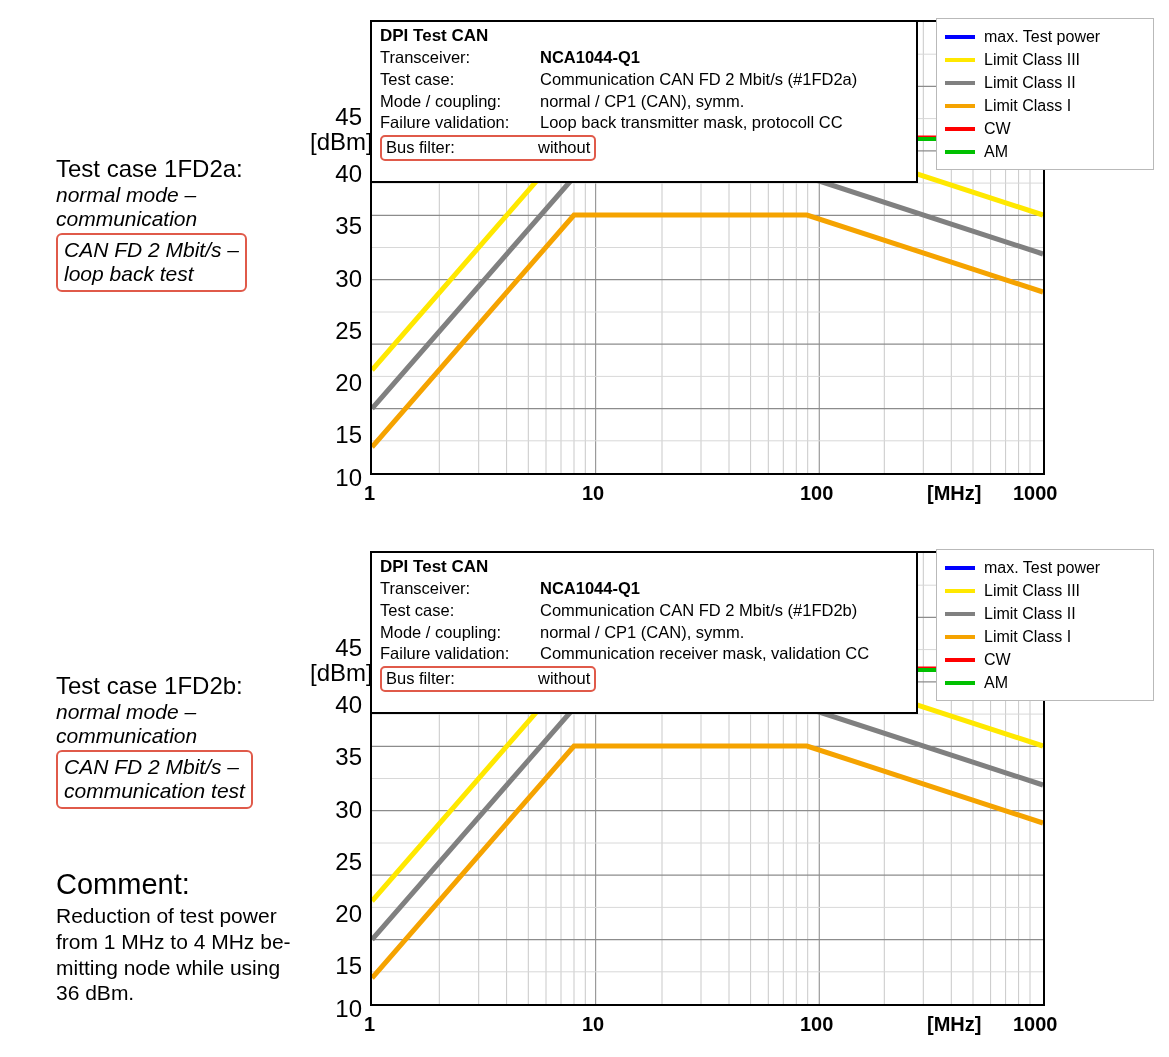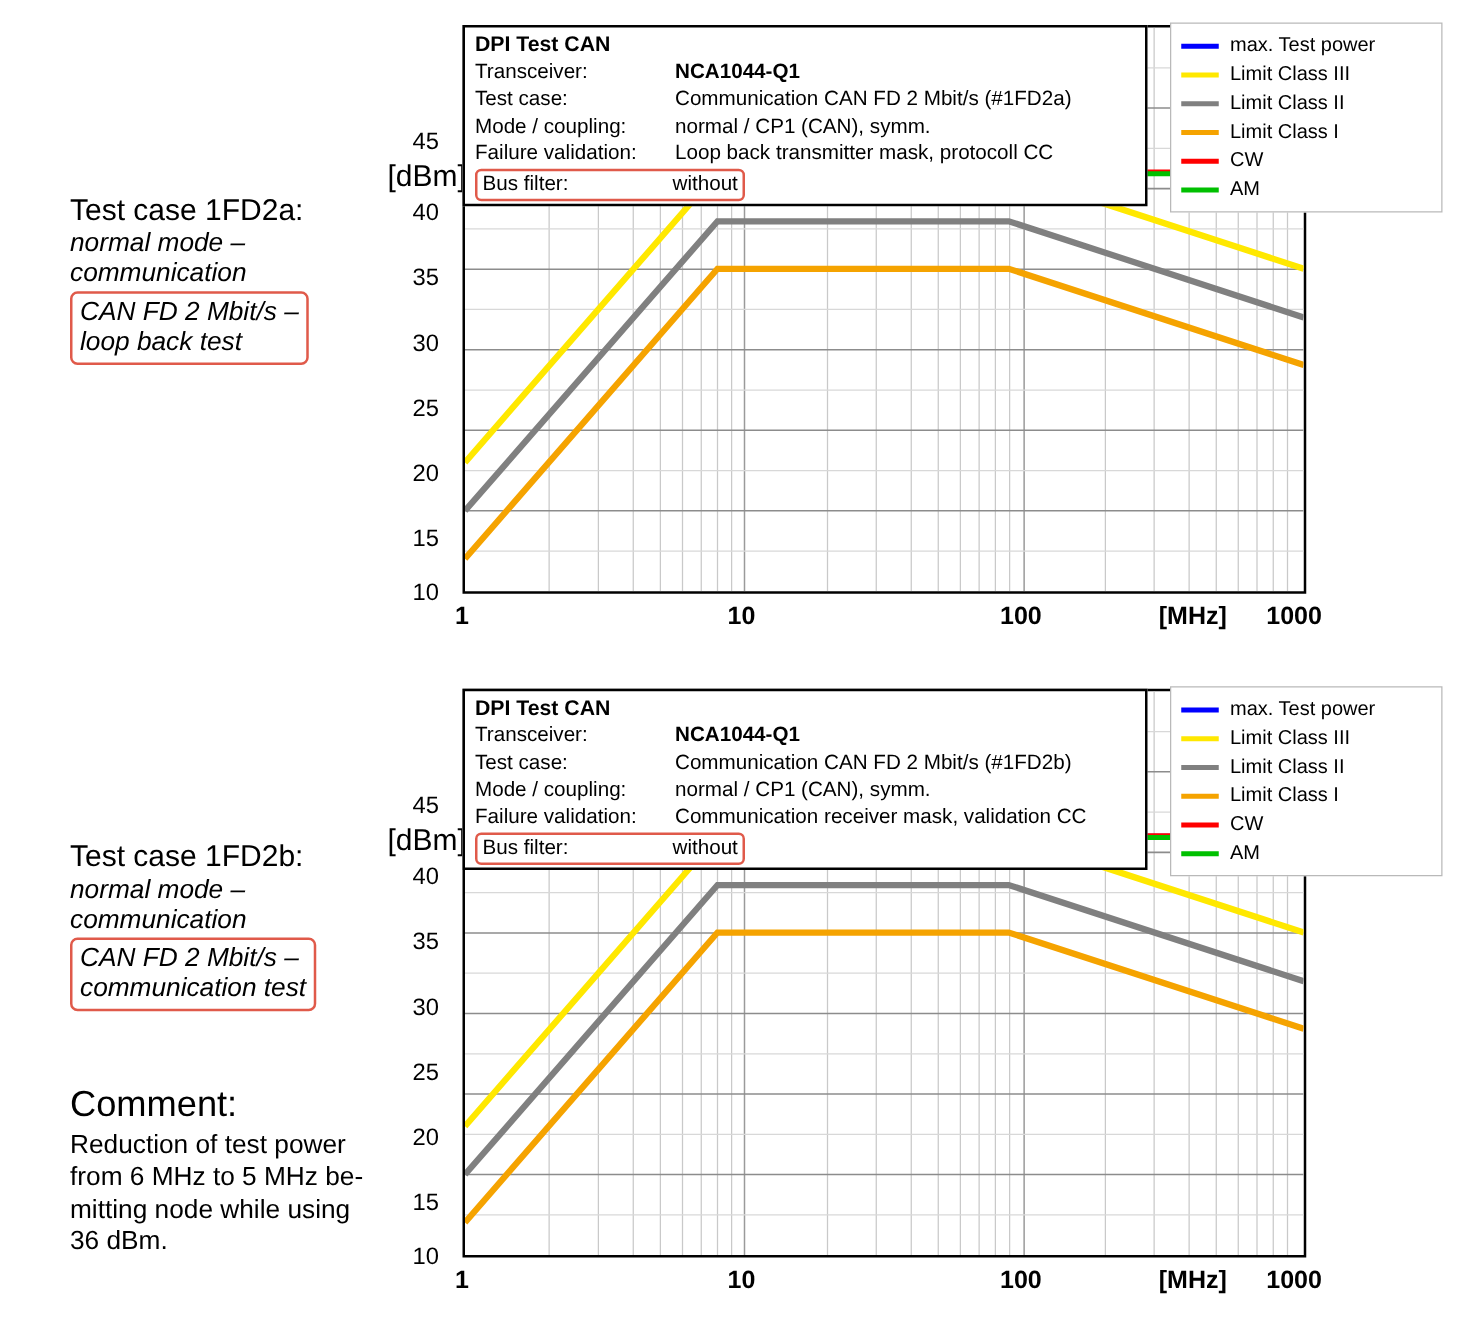--- a/index.html
+++ b/index.html
@@ -25,30 +25,30 @@
 
   
   .chart-wrap{position:absolute;width:800px;height:500px;}
   .plot{
     position:absolute;left:60px;top:20px;width:675px;height:455px;
     border:2px solid #000;background:#fff;box-sizing:border-box;
     overflow:hidden;
   }
 
   
-  .ylab{position:absolute;font-size:19px;width:48px;left:20px;}
+  .ylab{position:absolute;font-size:24px;text-align:right;width:48px;left:4px;}
   .yunit{position:absolute;font-size:24px;left:0px;width:56px;text-align:left;}
   .xlab{position:absolute;font-size:20px;font-weight:bold;}
   .xunit{position:absolute;font-size:20px;font-weight:bold;}
 
   
   .infobox{
     position:absolute;left:60px;top:20px;width:548px;
     background:#fff;border:2px solid #000;box-sizing:border-box;
-    padding:4px 6px 2px 8px;font-size:16.5px;z-index:5;
+    padding:4px 6px 20px 8px;font-size:16.5px;z-index:5;
   }
   .infobox .hdr{font-weight:bold;font-size:17px;margin-bottom:1px;}
   .inforow{display:flex;margin-bottom:0px;line-height:1.32;}
   .inforow .k{width:160px;flex:0 0 160px;}
   .inforow .v{flex:1;}
   .inforow .v.bold{font-weight:bold;}
   .busfilter{
     display:inline-flex;border:2px solid #e05a4a;border-radius:5px;
     padding:0px 4px;margin-top:1px;
   }
@@ -82,21 +82,21 @@
   <div class="lb-line">communication</div>
   <div class="redbox">
     <div class="lb-line">CAN FD 2 Mbit/s –</div>
     <div class="lb-line">communication test</div>
   </div>
 </div>
 
 <div class="left-block" style="left:24px;top:868px;">
   <div class="comment-title">Comment:</div>
   <div class="comment-line">Reduction of test power</div>
-  <div class="comment-line">from 6 MHz to 5 MHz be-</div>
+  <div class="comment-line">from 1 MHz to 4 MHz be-</div>
   <div class="comment-line">mitting node while using</div>
   <div class="comment-line">36 dBm.</div>
 </div>
 
 <div class="chart-wrap" style="left:310px;top:0px;">
 
   <div class="ylab" style="top:103px;">45</div>
   <div class="yunit" style="top:128px;">[dBm]</div>
   <div class="ylab" style="top:160px;">40</div>
   <div class="ylab" style="top:212px;">35</div>

